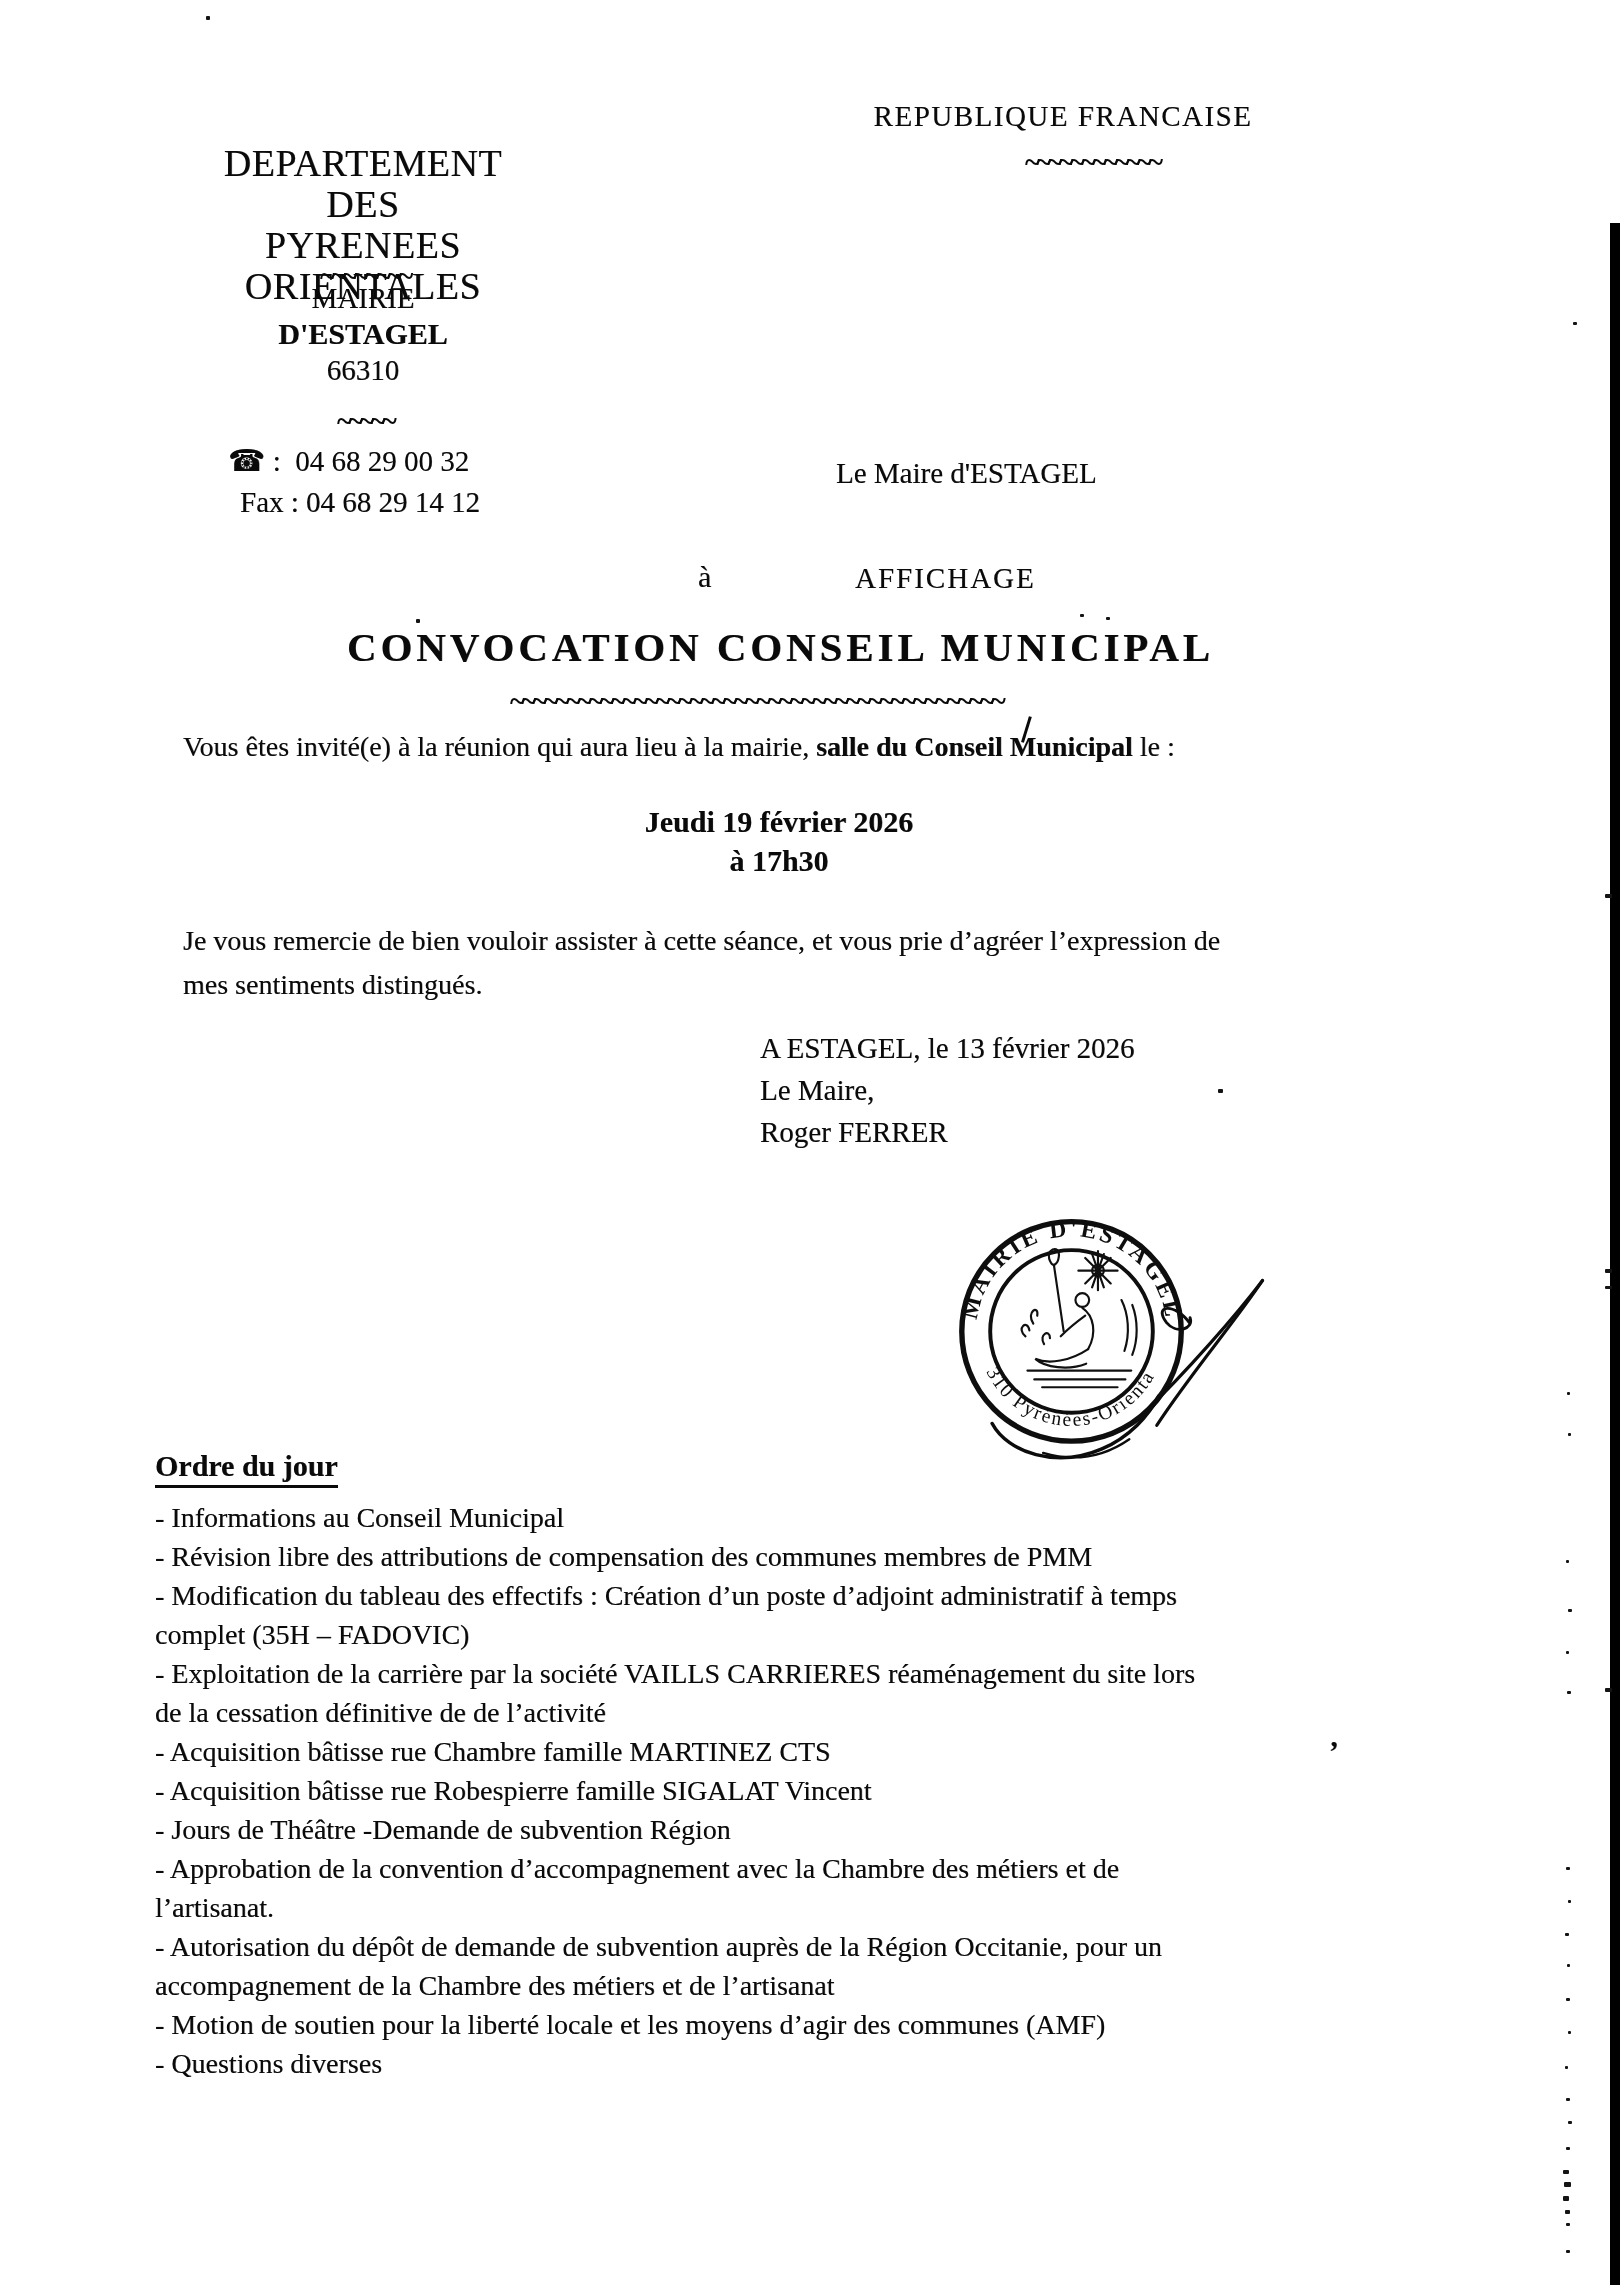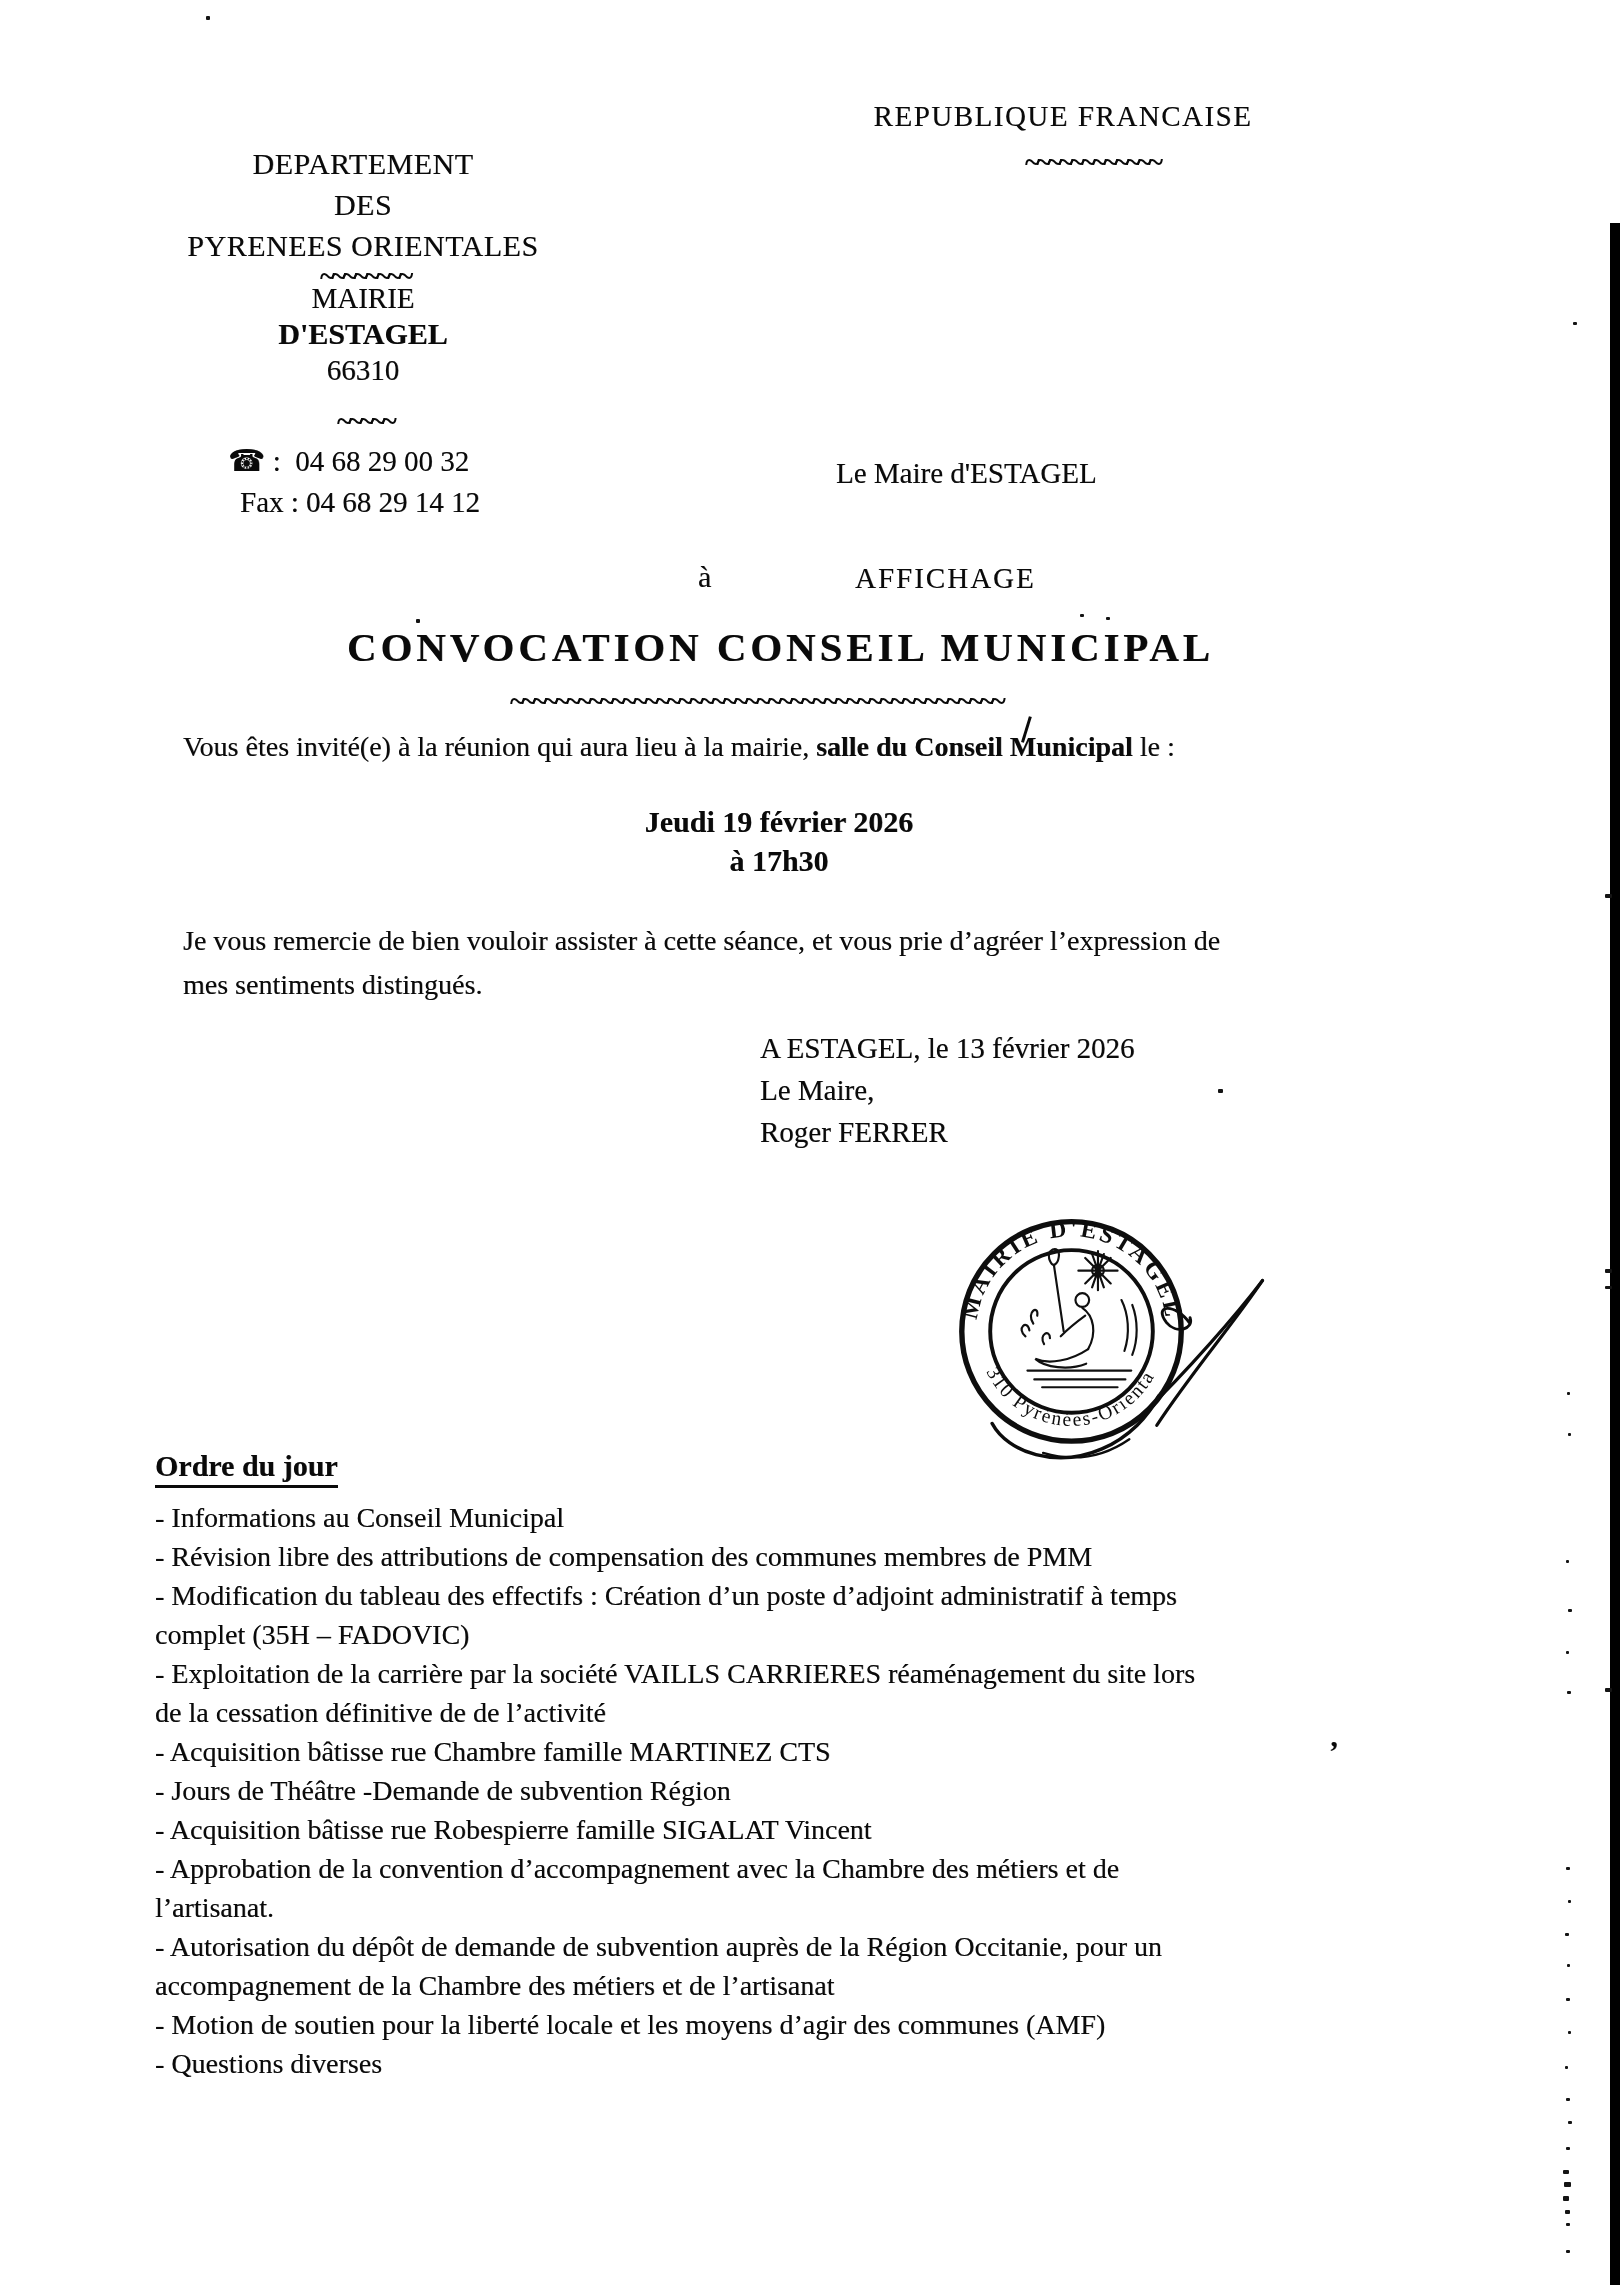--- a/index.html
+++ b/index.html
@@ -8,21 +8,21 @@
     font-family:"Liberation Serif","DejaVu Serif",serif; color:#0a0a0a;
     overflow:hidden;
   }
   .abs { position:absolute; }
   .ctr { text-align:center; }
   .ink { text-shadow:0.4px 0.4px 0 rgba(0,0,0,0.45); }
   .squiggle {
     font-weight:700; letter-spacing:-3.9px; font-size:29px; white-space:nowrap;
     line-height:19.6px; color:#0a0a0a;
   }
-  .dept { font-size:30px; line-height:41px; letter-spacing:0.5px; }
+  .dept { font-size:38px; line-height:41px; letter-spacing:0.5px; }
   .mairie { font-size:29px; line-height:36px; }
   .mairie .bold { font-weight:700; font-size:30px; }
   .contact { font-size:29px; white-space:pre; }
   .phone-glyph { font-family:"DejaVu Sans",sans-serif; font-size:30px; }
   .republic { font-size:29px; letter-spacing:1.5px; }
   .sender { font-size:29px; }
   .tolabel { font-size:30px; }
   .affichage { font-size:29px; letter-spacing:2px;margin-left:20px; }
   .title { font-size:41px; font-weight:700; letter-spacing:3.9px; white-space:nowrap; }
   .bodytext { font-size:28px; line-height:44px;margin-left:28px; }
@@ -142,23 +142,23 @@
       <div class="agenda-item">- Révision libre des attributions de compensation des communes membres de PMM</div>
 
       <div class="agenda-item">- Modification du tableau des effectifs : Création d’un poste d’adjoint administratif à temps
 complet (35H – FADOVIC)</div>
 
       <div class="agenda-item">- Exploitation de la carrière par la société VAILLS CARRIERES réaménagement du site lors
 de la cessation définitive de de l’activité</div>
 
       <div class="agenda-item">- Acquisition bâtisse rue Chambre famille MARTINEZ CTS</div>
 
+      <div class="agenda-item">- Acquisition bâtisse rue Robespierre famille SIGALAT Vincent</div>
+
       <div class="agenda-item">- Jours de Théâtre -Demande de subvention Région</div>
-
-      <div class="agenda-item">- Acquisition bâtisse rue Robespierre famille SIGALAT Vincent</div>
 
       <div class="agenda-item">- Approbation de la convention d’accompagnement avec la Chambre des métiers et de
 l’artisanat.</div>
 
       <div class="agenda-item">- Autorisation du dépôt de demande de subvention auprès de la Région Occitanie, pour un
 accompagnement de la Chambre des métiers et de l’artisanat</div>
 
       <div class="agenda-item">- Motion de soutien pour la liberté locale et les moyens d’agir des communes (AMF)</div>
 
       <div class="agenda-item">- Questions diverses</div>

